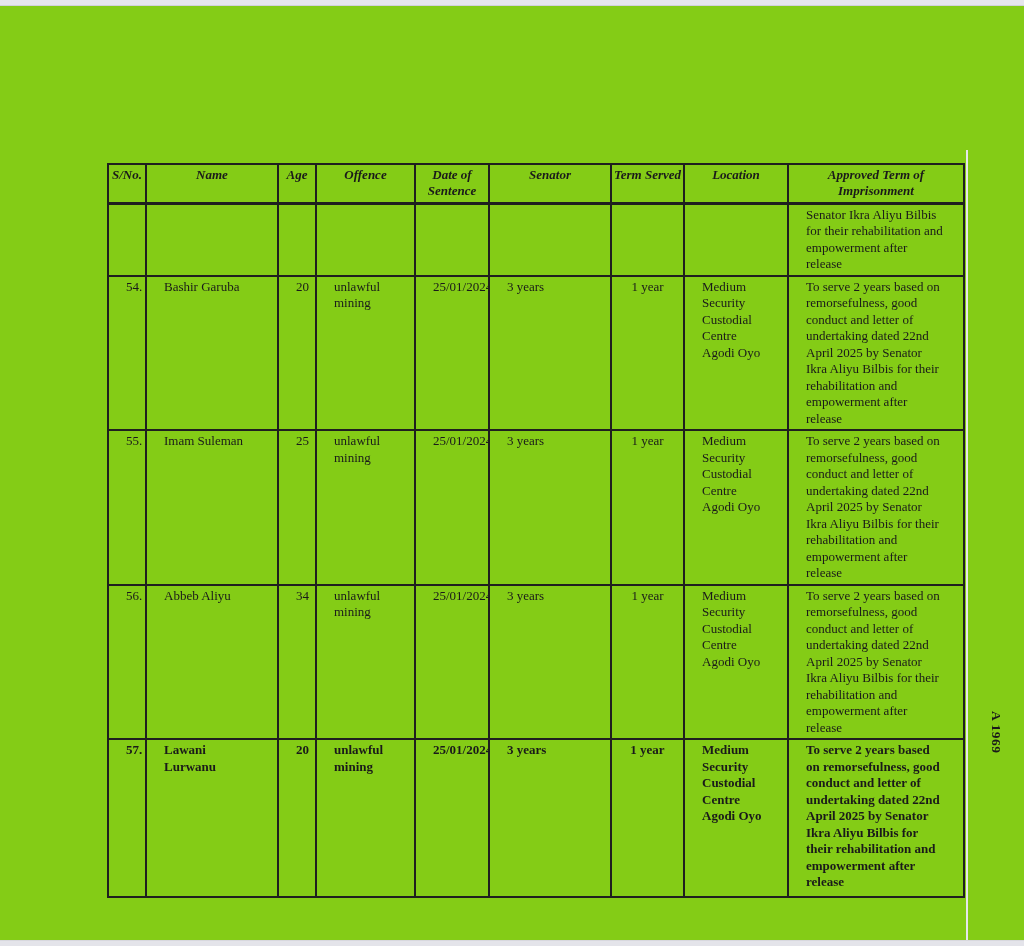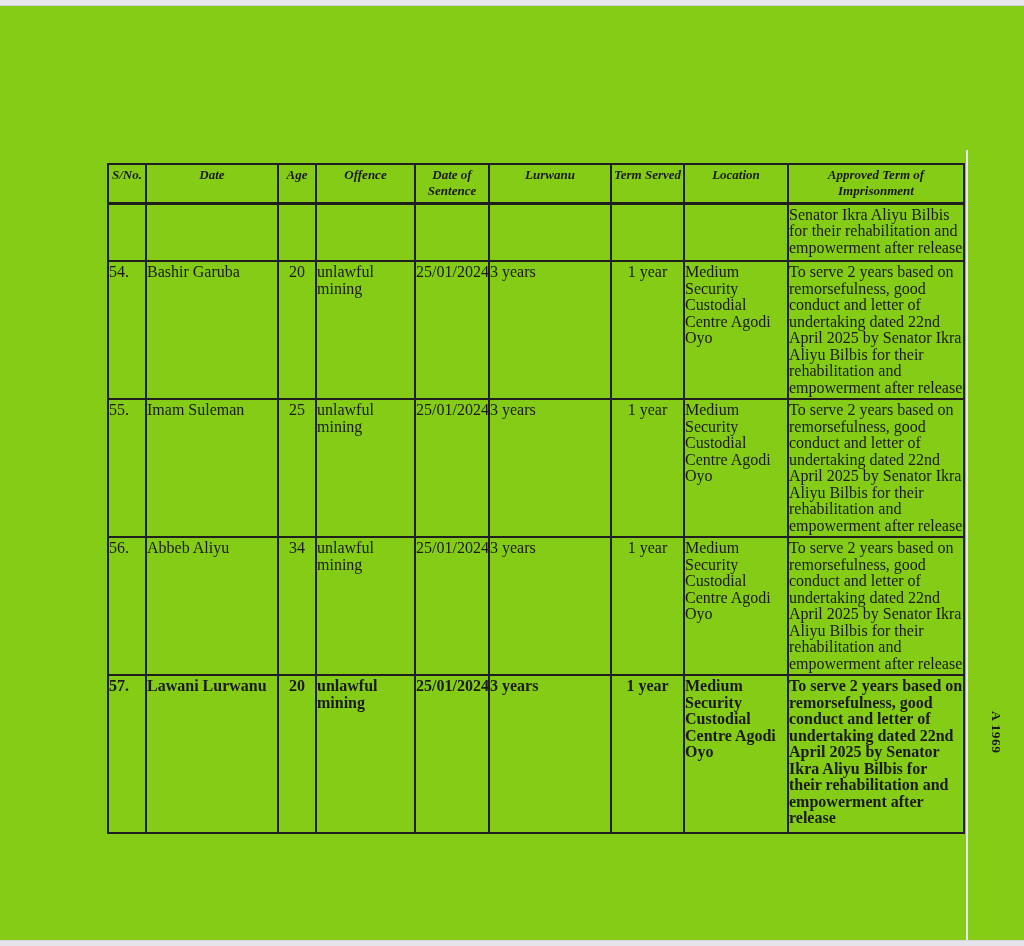--- a/index.html
+++ b/index.html
@@ -49,23 +49,23 @@
   .doc-table th {
     font-style: italic;
     font-weight: bold;
     font-size: 13px;
     line-height: 16px;
     text-align: center;
     padding: 2px 1px;
     border-bottom-width: 3px;
   }
   .doc-table td {
-    font-size: 16px;
+    font-size: 13px;
     line-height: 16.5px;
-    padding: 2px 0;
+    padding: 2px 17px;
   }
   tr.r-header   { height: 39px; }
   tr.r-carry    { height: 58px; }
   tr.r-0        { height: 125px; }
   tr.r-1        { height: 121px; }
   tr.r-2        { height: 122px; }
   tr.r-3        { height: 158px; font-weight: bold; }
   .c-sno  { padding-left: 1px; padding-right: 1px; }
   .c-name { padding-left: 9px; }
   .c-age  { text-align: center; }
@@ -101,25 +101,25 @@
       <col style="width:99px">
       <col style="width:74px">
       <col style="width:122px">
       <col style="width:73px">
       <col style="width:104px">
       <col style="width:176px">
     </colgroup>
     <thead>
       <tr class="r-header">
         <th>S/No.</th>
-        <th>Date</th>
+        <th>Name</th>
         <th>Age</th>
         <th>Offence</th>
         <th>Date of Sentence</th>
-        <th>Lurwanu</th>
+        <th>Senator</th>
         <th>Term Served</th>
         <th>Location</th>
         <th>Approved Term of Imprisonment</th>
       </tr>
     </thead>
     <tbody>
       <tr class="r-carry">
         <td class="c-sno"></td>
         <td class="c-name"></td>
         <td class="c-age"></td>

